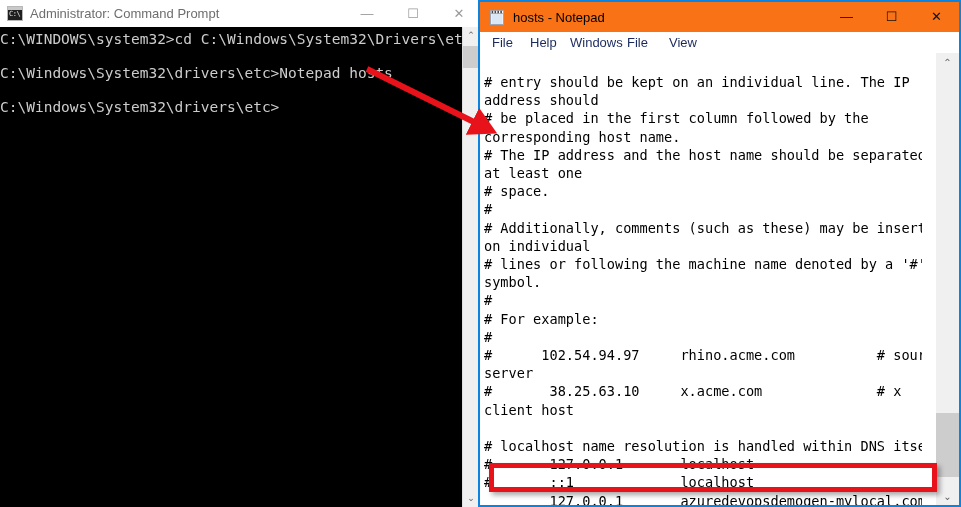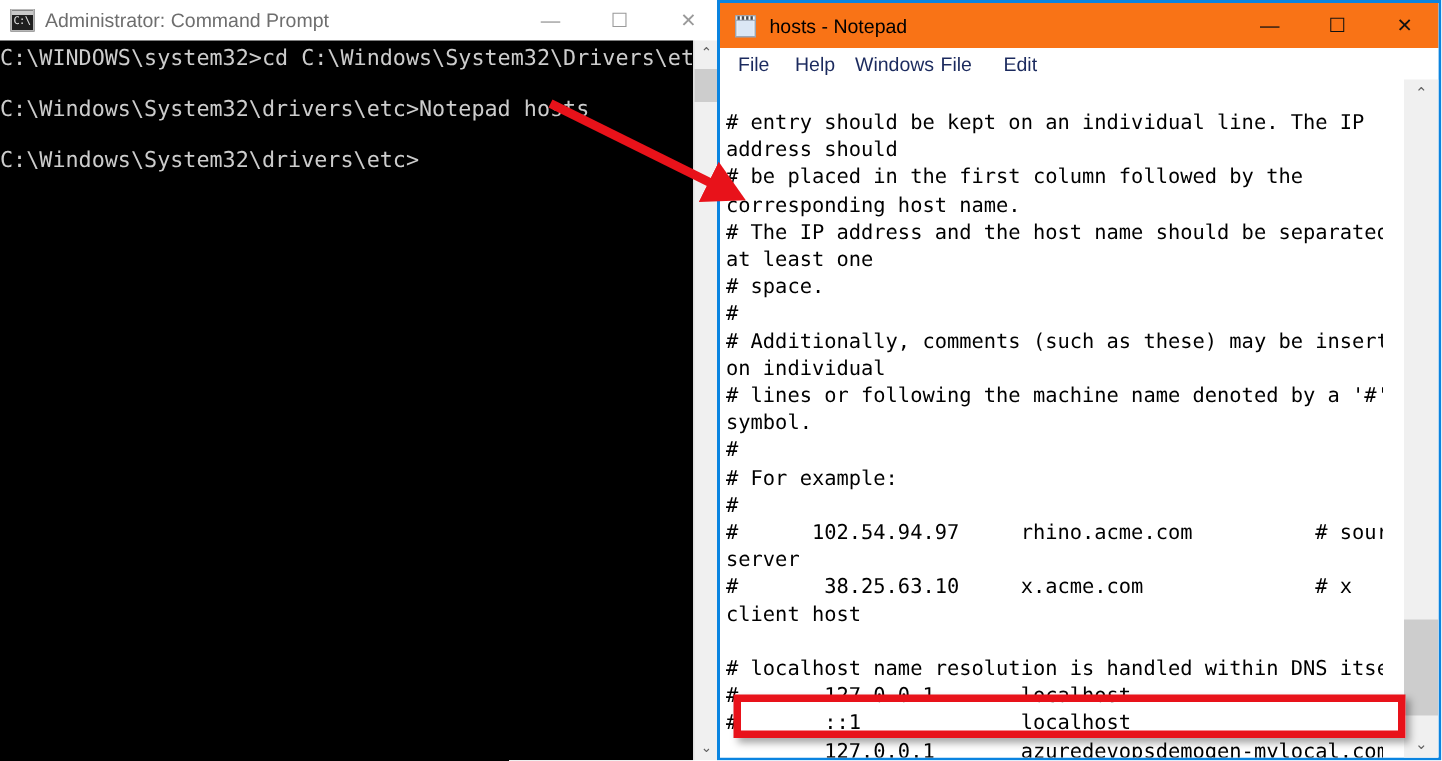--- a/index.html
+++ b/index.html
@@ -319,21 +319,21 @@
       <div class="np-ctrl" id="np-min">—</div>
       <div class="np-ctrl" id="np-max">☐</div>
       <div class="np-ctrl" id="np-close">✕</div>
     </div>
 
     <div id="np-menubar">
       <div class="np-menu-item" style="left:8px">File</div>
       <div class="np-menu-item" style="left:46px">Help</div>
       <div class="np-menu-item" style="left:86px">Windows</div>
       <div class="np-menu-item" style="left:143px">File</div>
-      <div class="np-menu-item" style="left:185px">Edit</div>
+      <div class="np-menu-item" style="left:185px">View</div>
     </div>
 
     <div id="np-textarea">
       <div id="np-text"># entry should be kept on an individual line. The IP
 address should
 # be placed in the first column followed by the
 corresponding host name.
 # The IP address and the host name should be separated by
 at least one
 # space.

